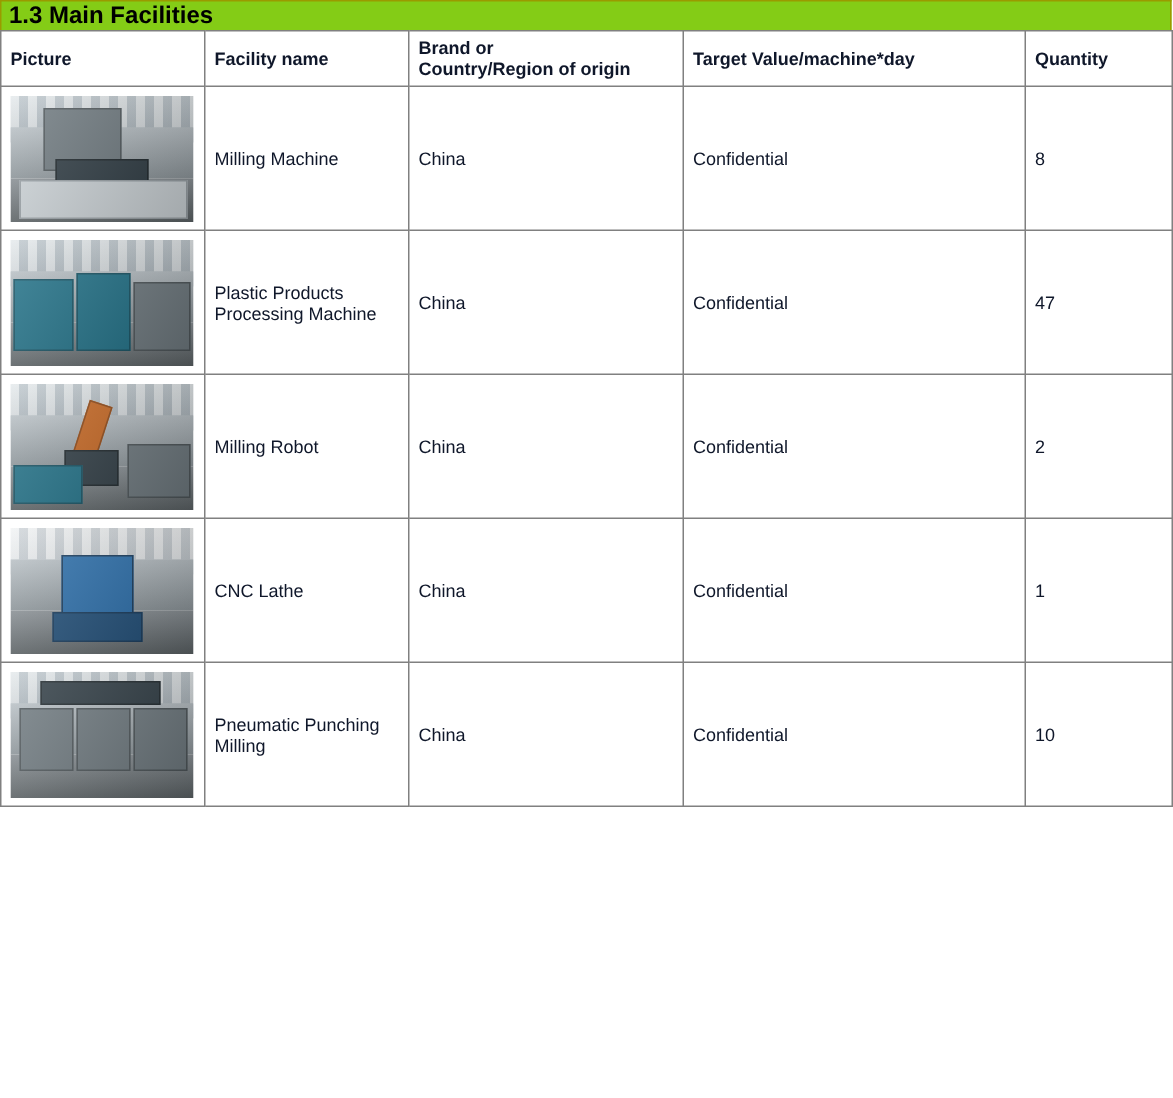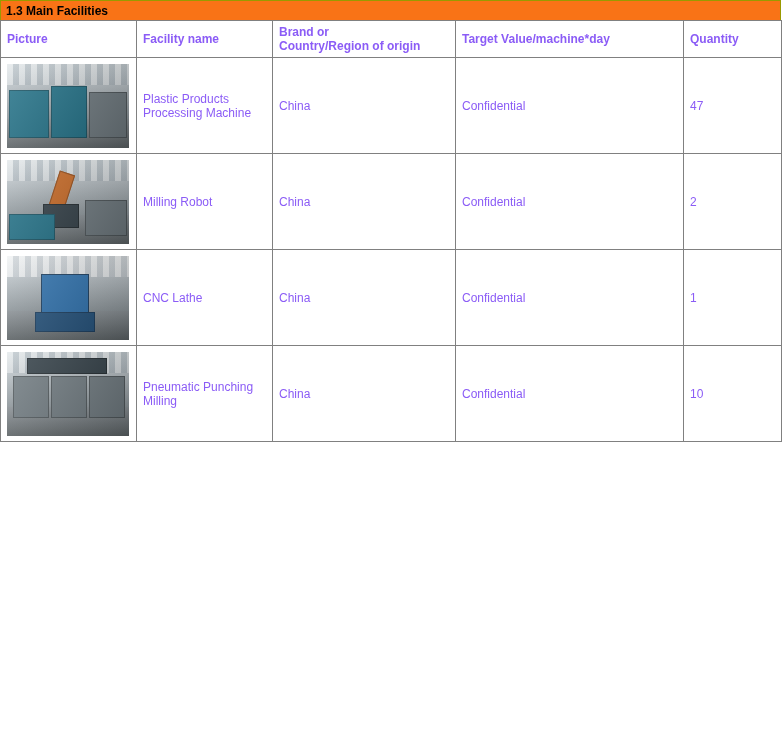--- a/index.html
+++ b/index.html
@@ -14,46 +14,46 @@
     color: #000000;
     overflow: hidden;
   }
   .page {
     width: 782px;
     height: 732px;
     position: relative;
     box-sizing: border-box;
   }
   .section-title {
-    background: #f97316;
+    background: #84cc16;
     border: 1px solid #9a9a00;
     border-bottom: none;
     height: 20px;
     line-height: 20px;
-    font-size: 12px;
+    font-size: 16px;
     font-weight: bold;
     padding-left: 5px;
     box-sizing: border-box;
     width: 781px;
     color: #000;
   }
   table.facilities {
     border-collapse: collapse;
     width: 781px;
     table-layout: fixed;
   }
   table.facilities th,
   table.facilities td {
     border: 1px solid #808080;
     font-size: 12px;
     text-align: left;
     vertical-align: middle;
     padding: 4px 6px;
     box-sizing: border-box;
-    color: #8b5cf6;
+    color: #0f172a;
   }
   table.facilities th {
     font-weight: bold;
     height: 34px;
     vertical-align: middle;
     line-height: 14px;
   }
   col.c-pic { width: 136px; }
   col.c-name { width: 136px; }
   col.c-brand { width: 183px; }
@@ -130,20 +130,38 @@
           <div>Brand or</div>
           <div>Country/Region of origin</div>
         </th>
         <th>Target Value/machine*day</th>
         <th>Quantity</th>
       </tr>
     </thead>
     <tbody>
 
 
+      <tr style="height:96px;">
+        <td class="pic-cell">
+          <div class="photo">
+            <div class="sky"></div>
+              <div class="ceiling"></div>
+              <div class="wall"></div>
+              <div class="floor"></div>
+            <div class="machine grey" style="left:22px; top:8px; width:50px; height:40px;"></div>
+            <div class="machine dark" style="left:30px; top:42px; width:60px; height:18px;"></div>
+            <div class="machine light" style="left:6px; top:56px; width:110px; height:24px;"></div>
+            <div class="shade"></div>
+          </div>
+        </td>
+        <td>Milling Machine</td>
+        <td>China</td>
+        <td>Confidential</td>
+        <td>8</td>
+      </tr>
 
 
       <tr style="height:96px;margin-left:11px;">
         <td class="pic-cell">
           <div class="photo">
             <div class="sky"></div>
               <div class="ceiling"></div>
               <div class="wall"></div>
               <div class="floor"></div>
             <div class="machine teal" style="left:2px; top:26px; width:38px; height:46px;"></div>

